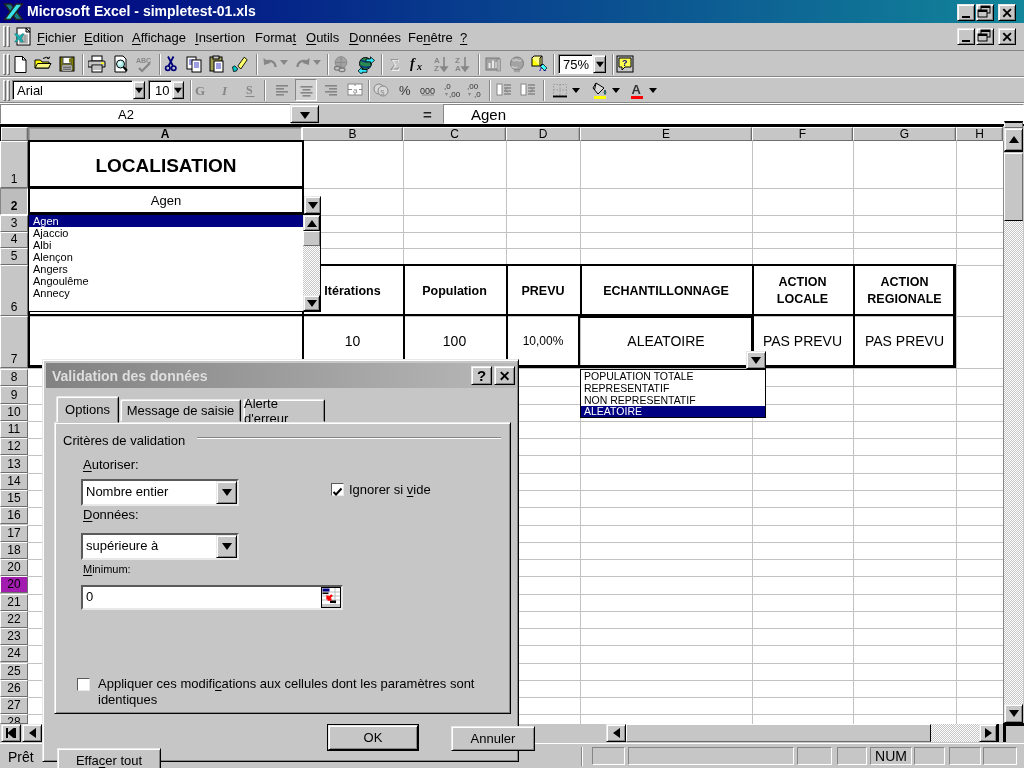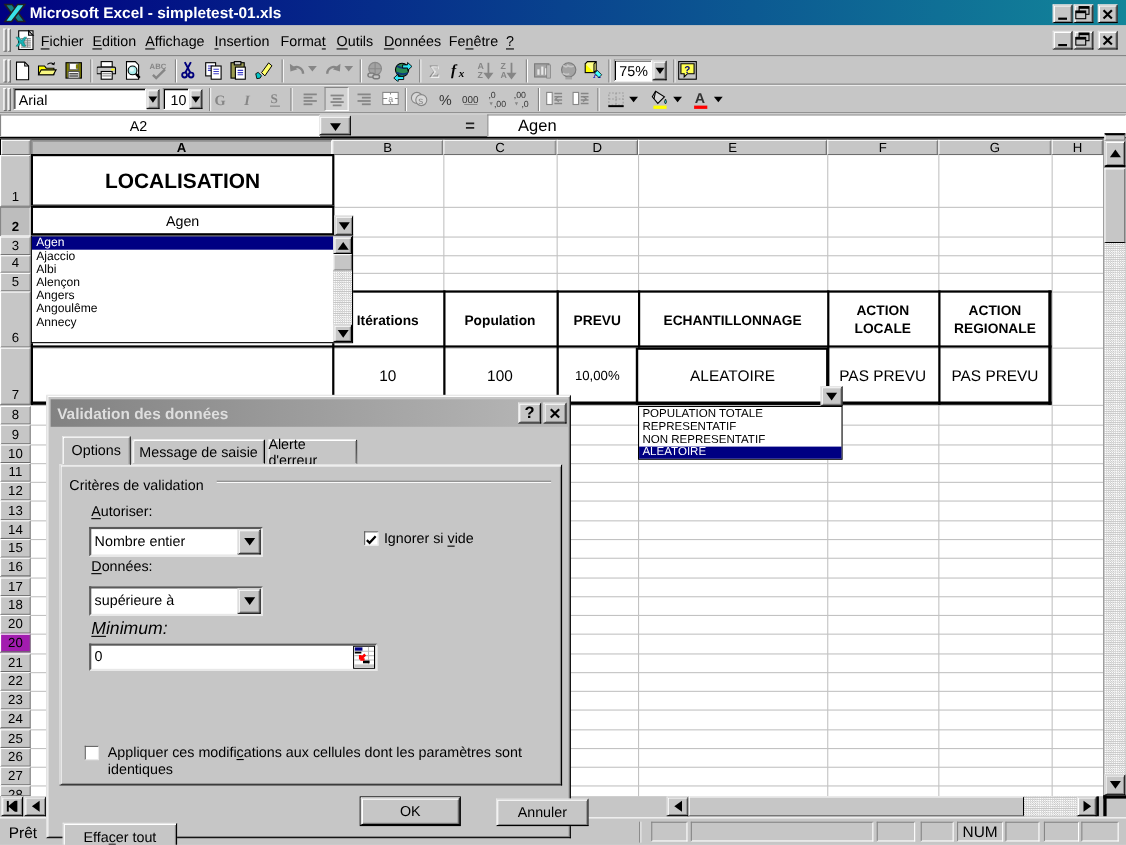--- a/index.html
+++ b/index.html
@@ -530,21 +530,21 @@
         <path d="M1.5 5 L4 7.5 L9.5 1.5" stroke="#000" stroke-width="2" fill="none"></path>
       </svg></div>
   <div class="abs" style="left:306px;top:122px;font-size:13px;z-index:4;">Ignorer si <u>v</u>ide</div>
   <div class="abs" style="left:40px;top:147px;font-size:13px;z-index:4;"><u>D</u>onnées:</div>
   <div class="abs field" style="left:38px;top:173px;width:158px;height:27px;z-index:4;">
       <div style="font-size:13px;padding:3px 0 0 3px;">supérieure à</div>
       <div class="raised ctr" style="position:absolute;right:0;top:0;width:21px;height:23px;">
         <div class="tri-down"></div>
       </div>
     </div>
-  <div class="abs" style="left:40px;top:203px;font-size:16px;z-index:4;font-style:italic;"><u>M</u>inimum:</div>
+  <div class="abs" style="left:40px;top:203px;font-size:11px;z-index:4;"><u>M</u>inimum:</div>
   <div class="abs field" style="left:38px;top:225px;width:262px;height:25px;z-index:4;">
       <div style="font-size:13px;padding:2px 0 0 3px;">0</div>
       <div style="position:absolute;right:0px;top:0px;width:20px;height:21px;background:#fff;border:1px solid #000;"><svg width="18" height="19" viewBox="0 0 18 19">
           <rect x="0" y="0" width="18" height="19" fill="#fff"></rect>
           <path d="M0 4 h18 M0 8 h18 M0 12 h18 M13 0 v16" stroke="#bbb"></path>
           <rect x="0" y="16" width="18" height="3" fill="#c6c6c6"></rect>
           <rect x="0.5" y="0.5" width="7" height="3" fill="#000082"></rect>
           <rect x="0.5" y="4.5" width="6" height="1.6" fill="#000"></rect>
           <rect x="8" y="12.5" width="6" height="2.5" fill="#000"></rect>
           <path d="M5.5 11.5 L10 7 M5.5 11.5 v-4 M5.5 11.5 h4" stroke="#ff0000" stroke-width="2.4" fill="none"></path>

